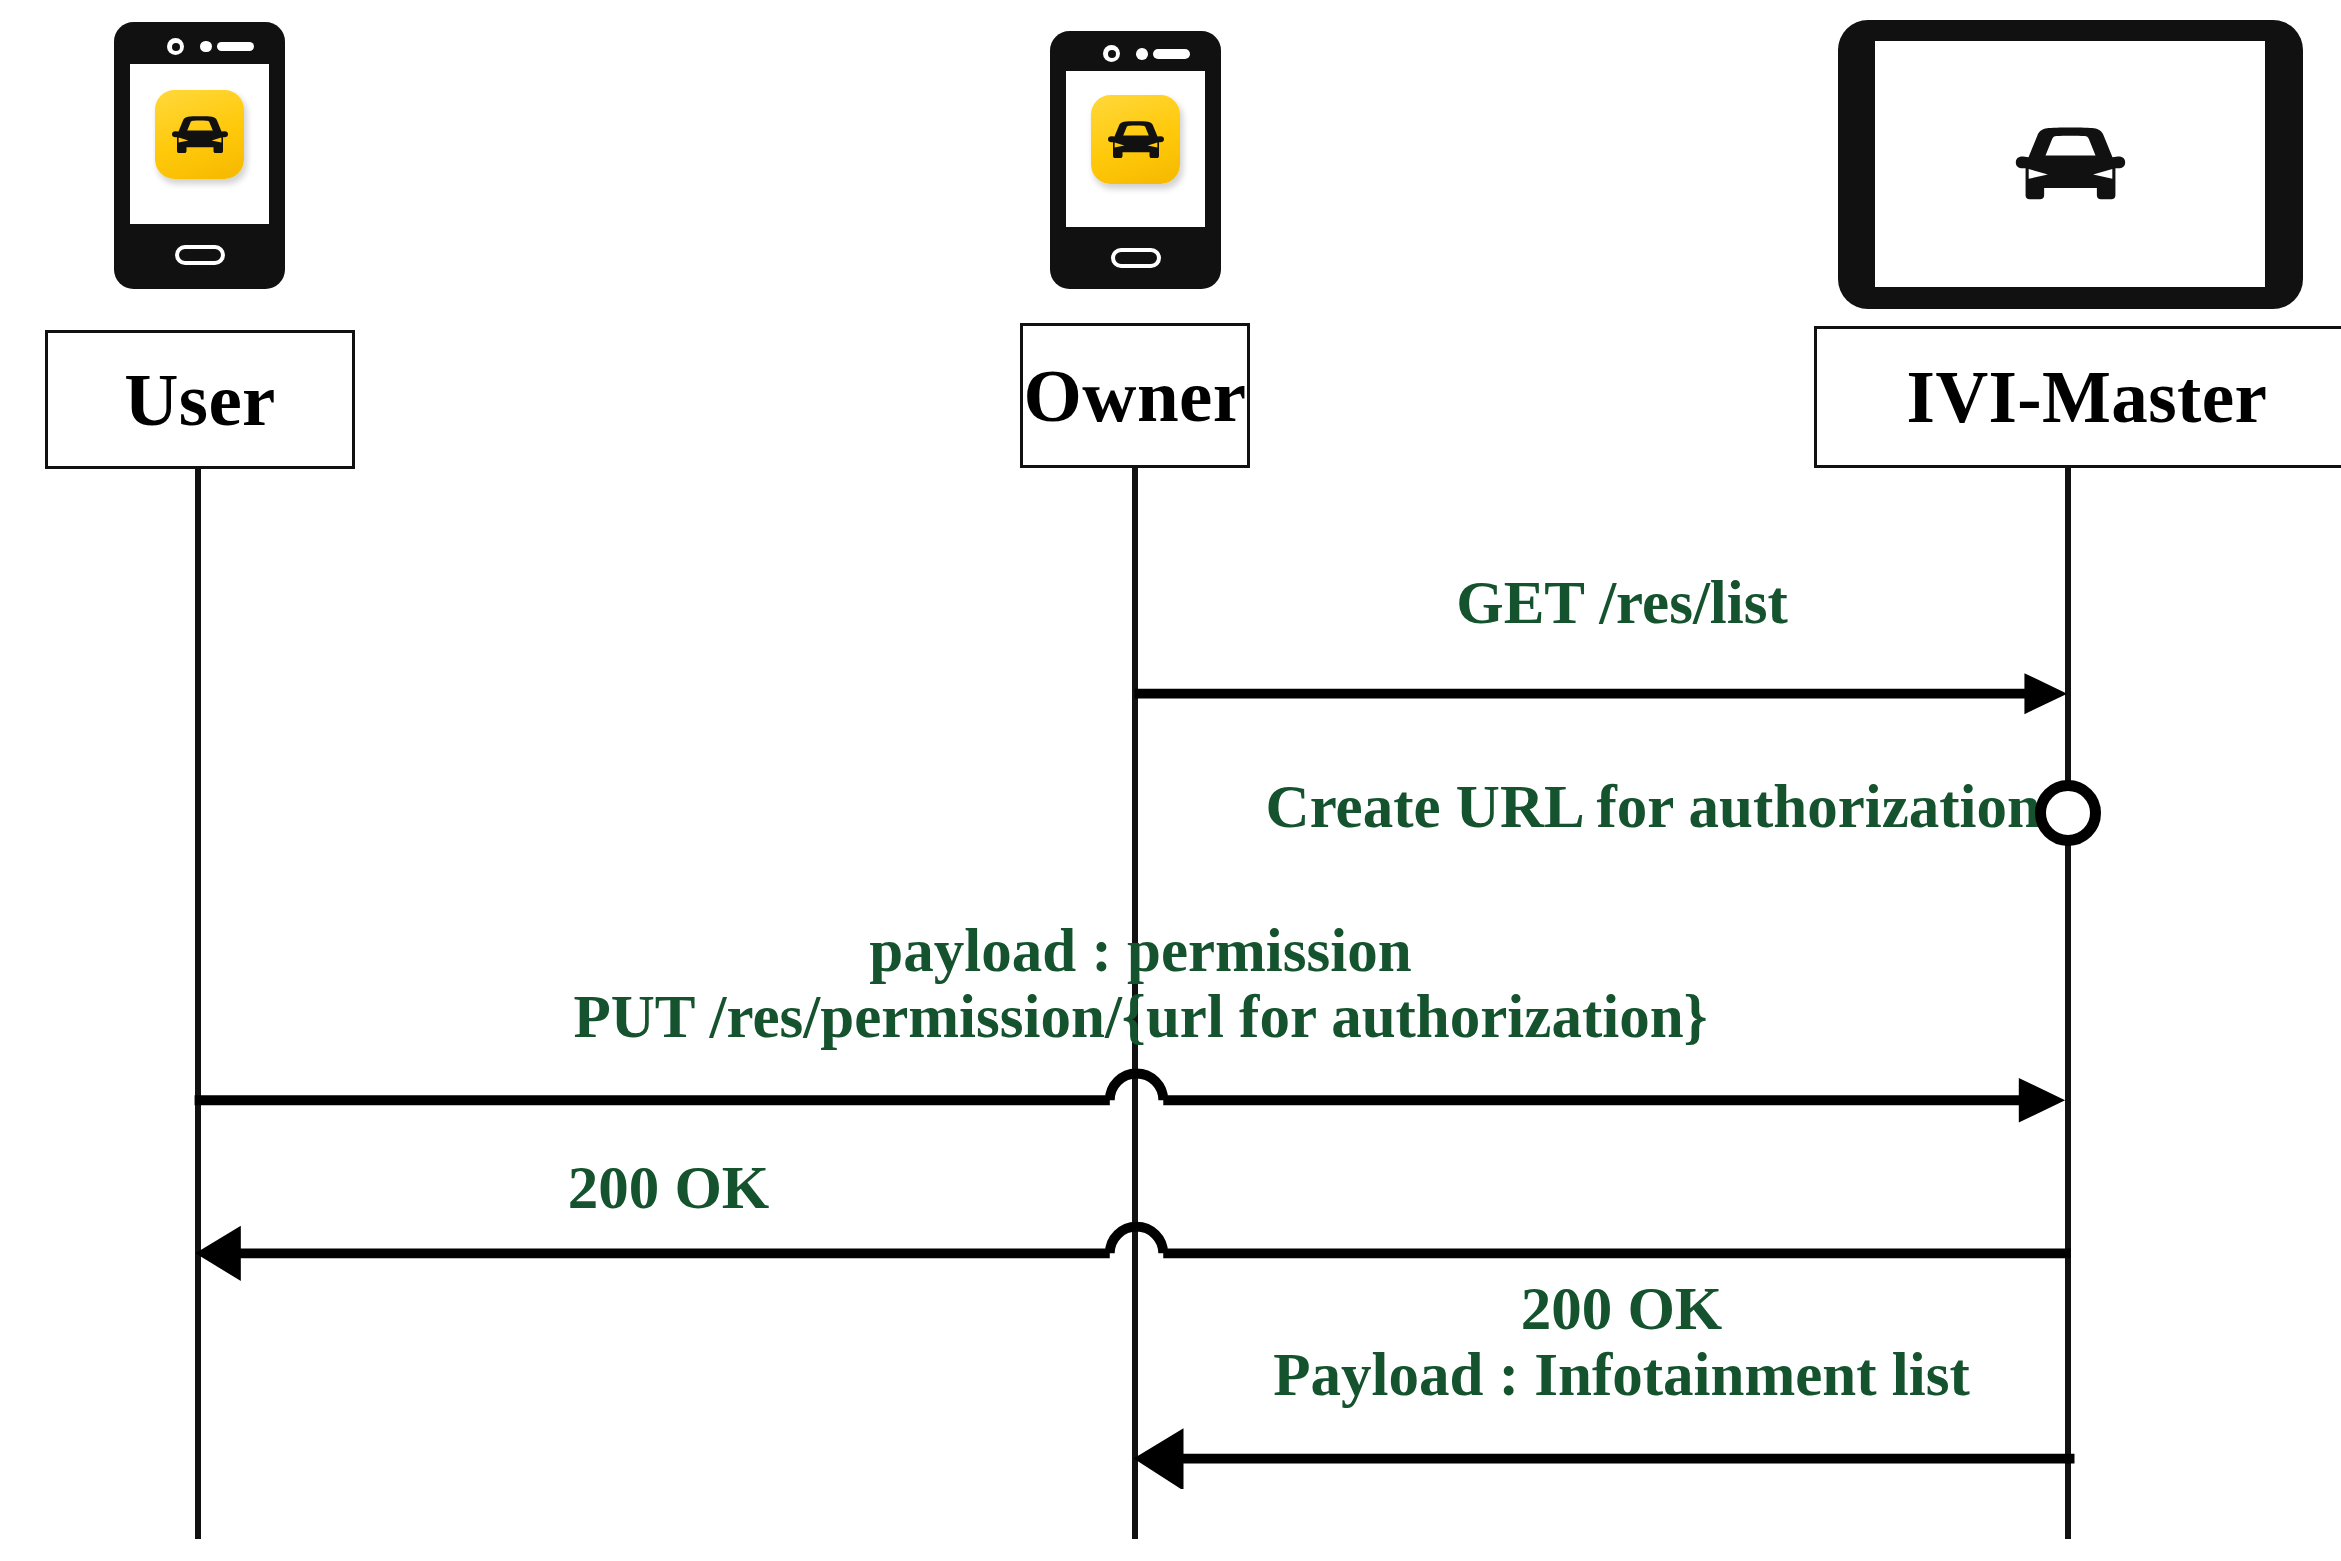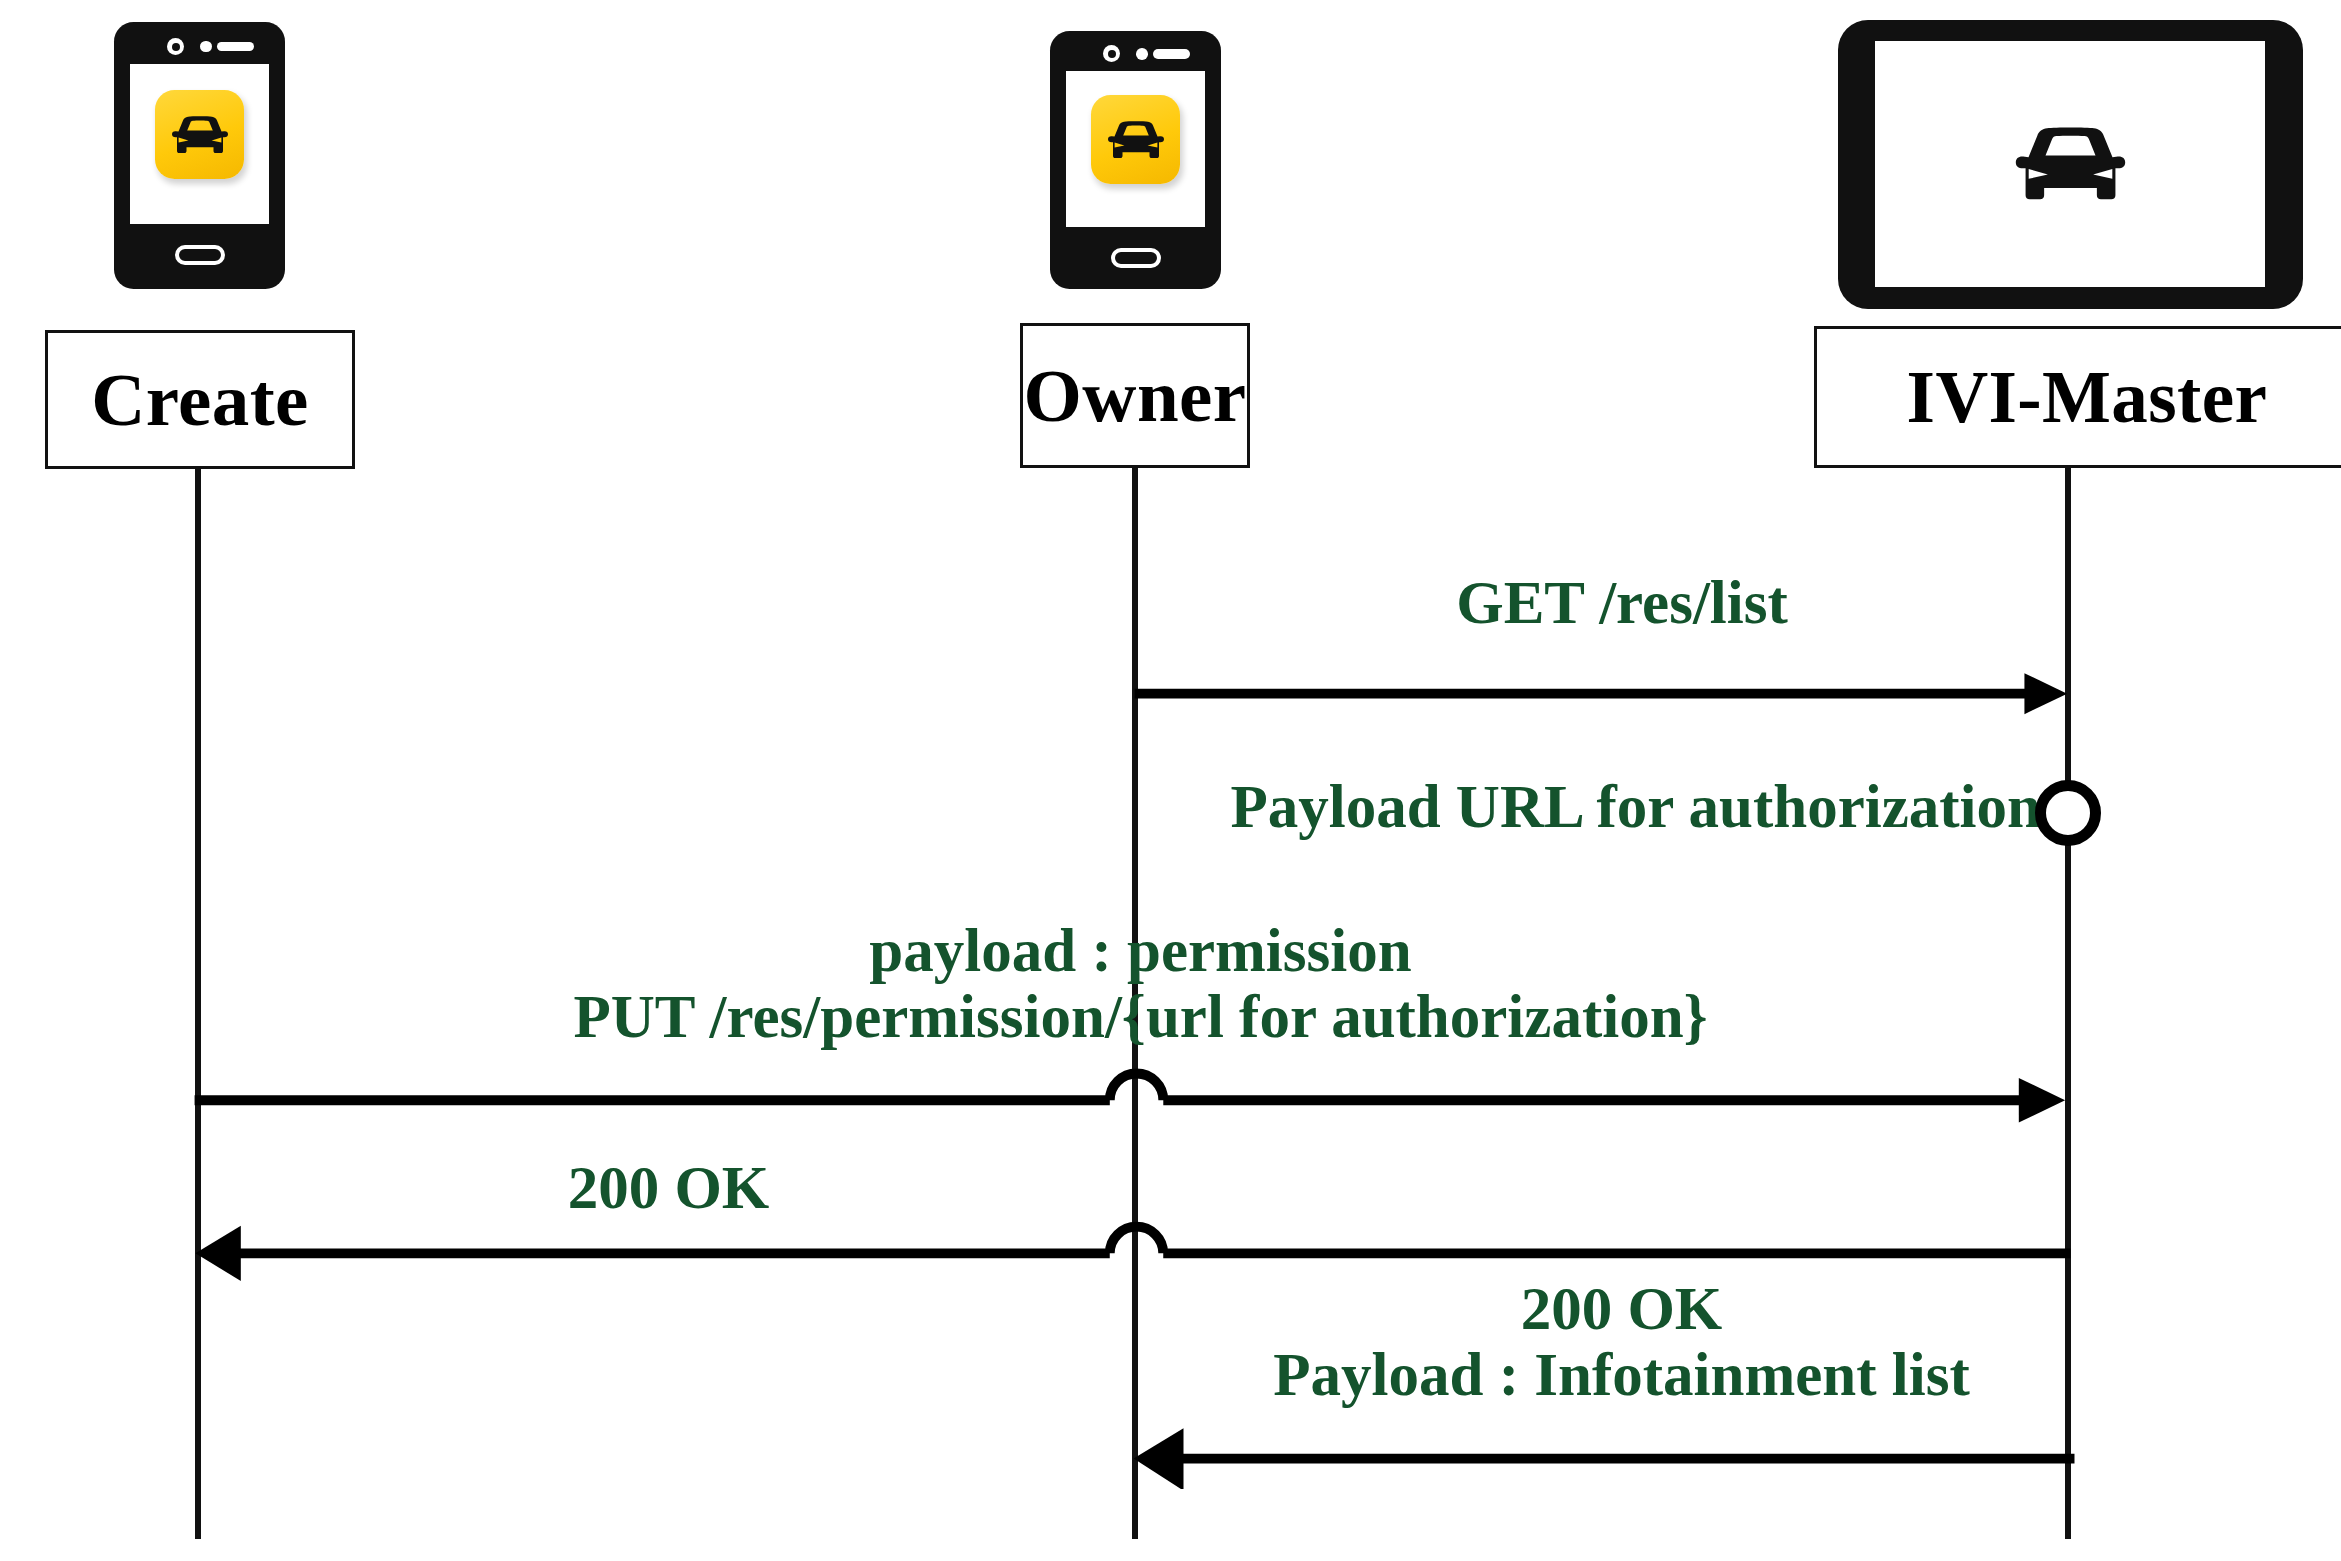--- a/index.html
+++ b/index.html
@@ -146,21 +146,21 @@
       <div class="app-tile" style="left:41px; top:68px; width:89px; height:89px;">
         <svg viewBox="0 0 64 48" width="64" height="48">
           <path fill="#111111" d="M10.5 20.5 L15 9.5 C15.8 7.2 17.6 6 20 5.7 C24 5.2 40 5.2 44 5.7 C46.4 6 48.2 7.2 49 9.5 L53.5 20.5 L56.2 20.2 C58.6 20 60 21.2 60 23.2 C60 25.1 58.7 26.2 56.4 26.2 L55 26.2 L55 40 C55 41.3 54.2 42.1 52.9 42.1 L47.6 42.1 C46.3 42.1 45.5 41.3 45.5 40 L45.5 36.3 L18.5 36.3 L18.5 40 C18.5 41.3 17.7 42.1 16.4 42.1 L11.1 42.1 C9.8 42.1 9 41.3 9 40 L9 26.2 L7.6 26.2 C5.3 26.2 4 25.1 4 23.2 C4 21.2 5.4 20 7.8 20.2 Z M19.2 19.6 L44.8 19.6 L41.4 11.2 C41 10.2 40.3 9.8 39.2 9.7 C35.6 9.4 28.4 9.4 24.8 9.7 C23.7 9.8 23 10.2 22.6 11.2 Z"></path>
           <path fill="#ffc90a" d="M10.6 26.6 L20.4 29.4 L10.6 31.6 Z"></path>
           <path fill="#ffc90a" d="M53.4 26.6 L43.6 29.4 L53.4 31.6 Z"></path>
         </svg>
       </div>
     </div>
 
     <div class="actor-box" style="left:45px; top:330px; width:310px; height:139px;">
-      <span class="actor-label" style="font-size:75px;">Create</span>
+      <span class="actor-label" style="font-size:75px;">User</span>
     </div>
   </div>
 
   <div class="participant">
     <div class="phone" style="left:1050px; top:31px; width:171px; height:258px;">
       <div class="phone-screen" style="left:16px; top:40px; width:139px; height:156px;"></div>
       <div class="phone-cam" style="left:53px; top:14.3px; width:17px; height:17px;">
         <div class="phone-cam-inner" style="left:4.5px; top:4.5px; width:8px; height:8px;"></div>
       </div>
       <div class="phone-dot" style="left:86px; top:17px; width:11.6px; height:11.6px;"></div>
@@ -198,21 +198,21 @@
     <div>GET /res/list</div>
   </div>
   <div class="msg-line-wrap" style="left:1123px; top:667px; width:971px; height:57px;">
     <svg width="971" height="57" viewBox="0 0 1090 64">
       <line x1="13" y1="30" x2="1028" y2="30" stroke="#000000" stroke-width="11"></line>
       <polygon points="1012,7 1060,30 1012,53" fill="#000000"></polygon>
     </svg>
   </div>
 
   <div class="msg-label" style="left:1052px; top:774px; width:989px; font-size:61px; text-align:right;">
-    <div>Payload URL for authorization</div>
+    <div>Create URL for authorization</div>
   </div>
   <div class="self-circle" style="left:2035px; top:780px; width:66px; height:66px;"></div>
 
   <div class="msg-label" style="left:383px; top:918px; width:1515px; font-size:61px;">
     <div>payload : permission</div>
     <div>PUT /res/permission/{url for authorization}</div>
   </div>
   <div class="msg-line-wrap" style="left:183px; top:1060px; width:1916px; height:68px;">
     <svg width="1916" height="68" viewBox="0 0 2150 76">
 

